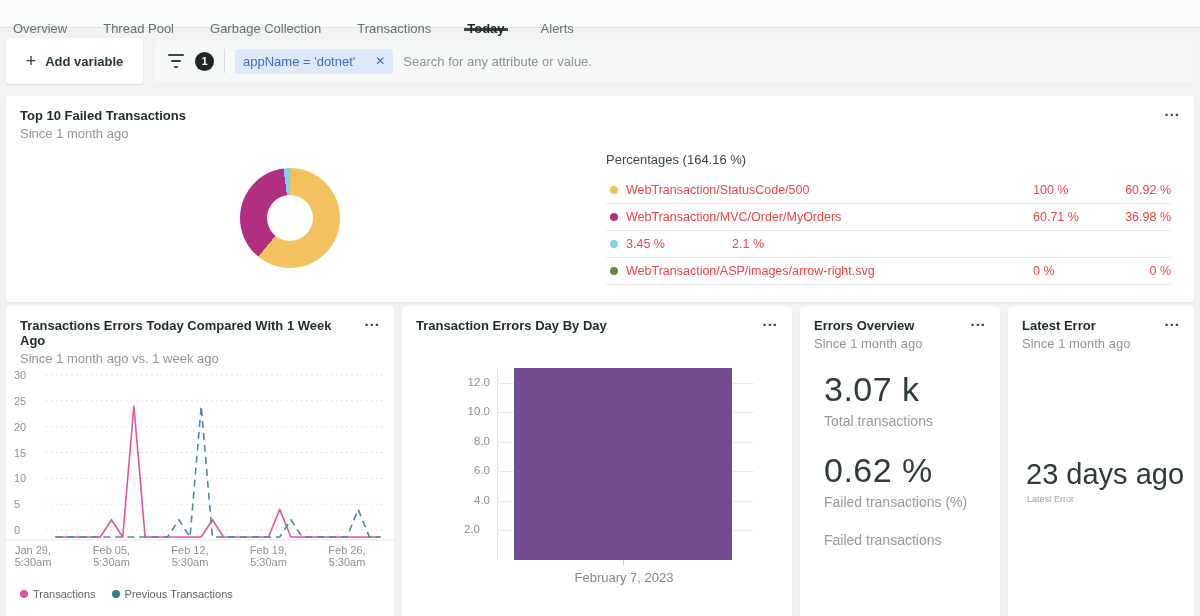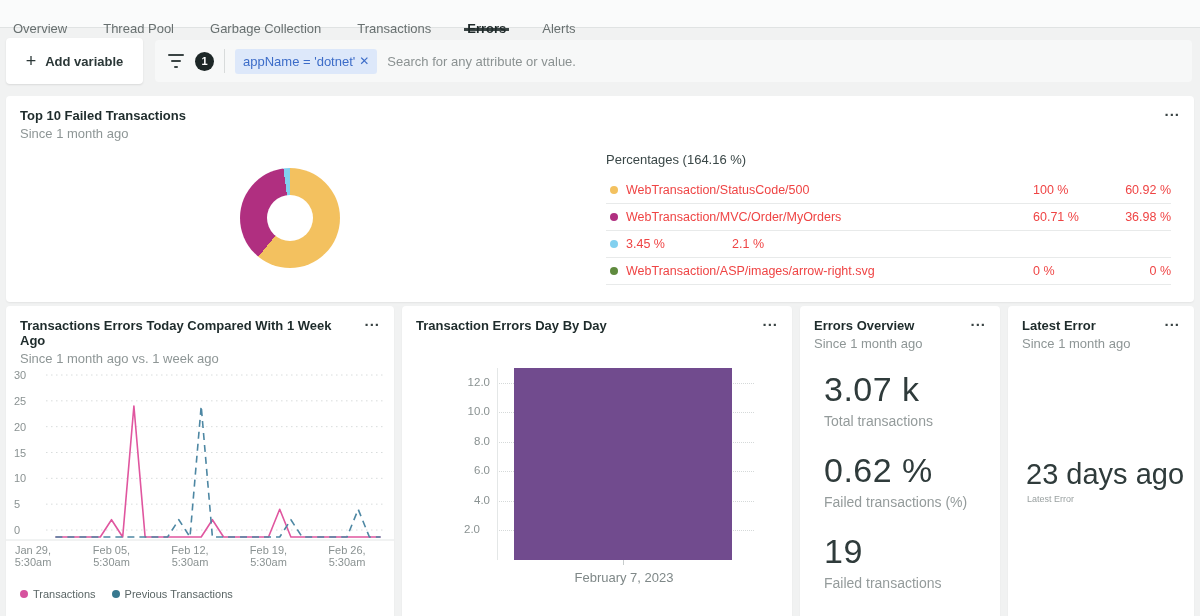--- a/index.html
+++ b/index.html
@@ -21,21 +21,21 @@
   .plus { font-size:18px; font-weight:normal; color:#2b3737; line-height:1; }
   .searchbar { position:absolute; left:155px; top:12px; right:8px; height:42px; background:#f7f8f8;
                border-radius:4px; display:flex; align-items:center; padding:0 12px; gap:10px; }
   .funnel { width:18px; height:14px; display:flex; flex-direction:column; justify-content:space-between; align-items:center; cursor:pointer; }
   .funnel i { display:block; height:2px; background:#3a4444; border-radius:1px; }
   .funnel i:nth-child(1){ width:16px; } .funnel i:nth-child(2){ width:10px; } .funnel i:nth-child(3){ width:4px; }
   .count-badge { width:19px; height:19px; border-radius:50%; background:#1d2727; color:#fff; font-size:11px;
                  font-weight:bold; display:flex; align-items:center; justify-content:center; }
   .vdivider { width:1px; height:24px; background:#d8dbdb; }
   .chip { background:#dde8fa; color:#3c6cc8; font-size:13px; border-radius:3px; padding:5px 8px;
-          display:flex; align-items:center; gap:4px; cursor:pointer; white-space:nowrap; }
+          display:flex; align-items:center; gap:20px; cursor:pointer; white-space:nowrap; }
   .chip-x { font-size:12px; cursor:pointer; color:#3c6cc8; }
   .search-input { flex:1; border:none; outline:none; background:transparent; font-size:13px; color:#3b4545;
                   font-family:"Liberation Sans", sans-serif; }
   .search-input::placeholder { color:#8b9292; }
 
   
   .card { background:#ffffff; border-radius:4px; box-shadow:0 1px 2px rgba(0,0,0,.06); position:absolute; }
   .card-top10 { left:6px; top:96px; width:1188px; height:206px; }
   .card-head { position:absolute; left:14px; top:12px; }
   .card-title { font-size:13px; font-weight:bold; color:#1e2b2b; }
@@ -87,21 +87,21 @@
   .big-ago-lab { position:absolute; left:19px; top:188px; font-size:9px; color:#9aa1a1; }
 </style>
 </head>
 <body>
 
 <div class="tabbar">
     <div class="tab">Overview</div>
     <div class="tab">Thread Pool</div>
     <div class="tab">Garbage Collection</div>
     <div class="tab">Transactions</div>
-    <div class="tab active">Errors</div>
+    <div class="tab active">Today</div>
     <div class="tab">Alerts</div>
   </div>
 
 <div class="filterrow">
   <button class="add-var">
     <span class="plus">+</span>
     <span>Add variable</span>
   </button>
   <div class="searchbar">
     <span class="funnel">
@@ -234,21 +234,20 @@
   <div class="stats" id="ov-stats">
       <div class="stat">
         <div class="stat-val">3.07 k</div>
         <div class="stat-lab">Total transactions</div>
       </div>
       <div class="stat">
         <div class="stat-val">0.62 %</div>
         <div class="stat-lab">Failed transactions (%)</div>
       </div>
       <div class="stat">
-        <div class="stat-val">19</div>
         <div class="stat-lab">Failed transactions</div>
       </div>
     </div>
 </div>
 
 <div class="card card-last">
   <div class="card-head">
     <div class="card-title">Latest Error</div>
     <div class="card-sub">Since 1 month ago</div>
   </div>

